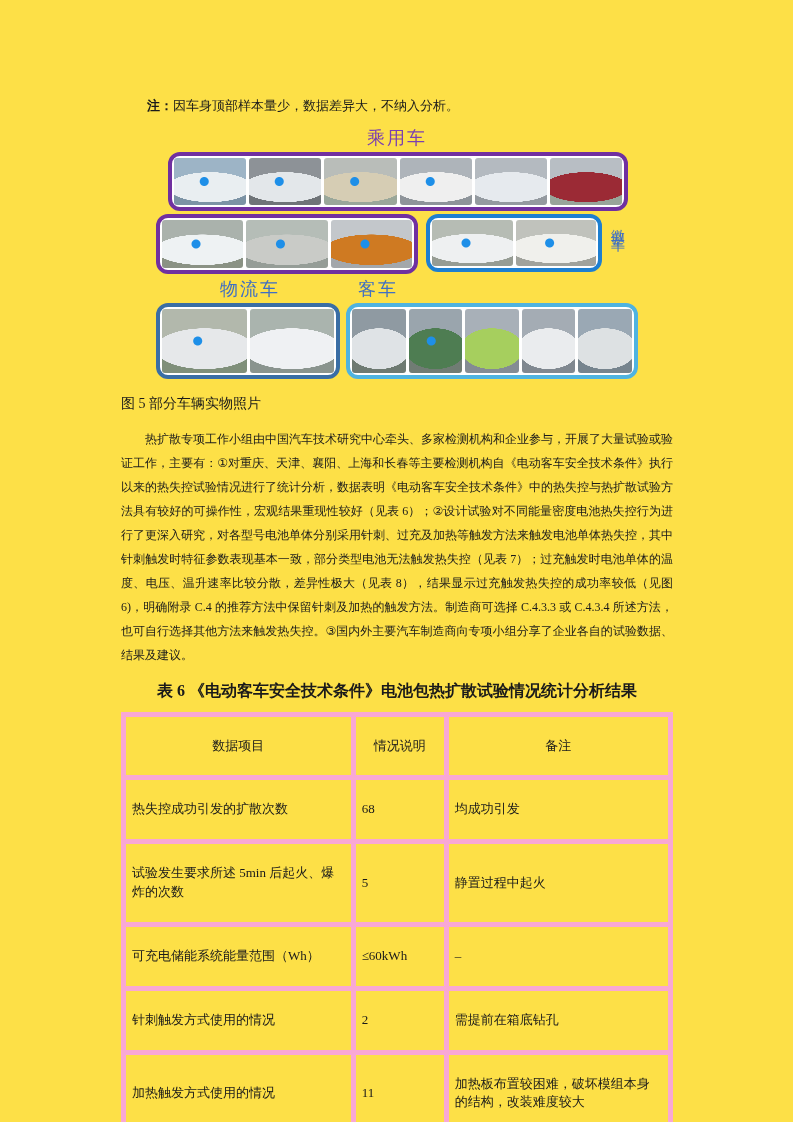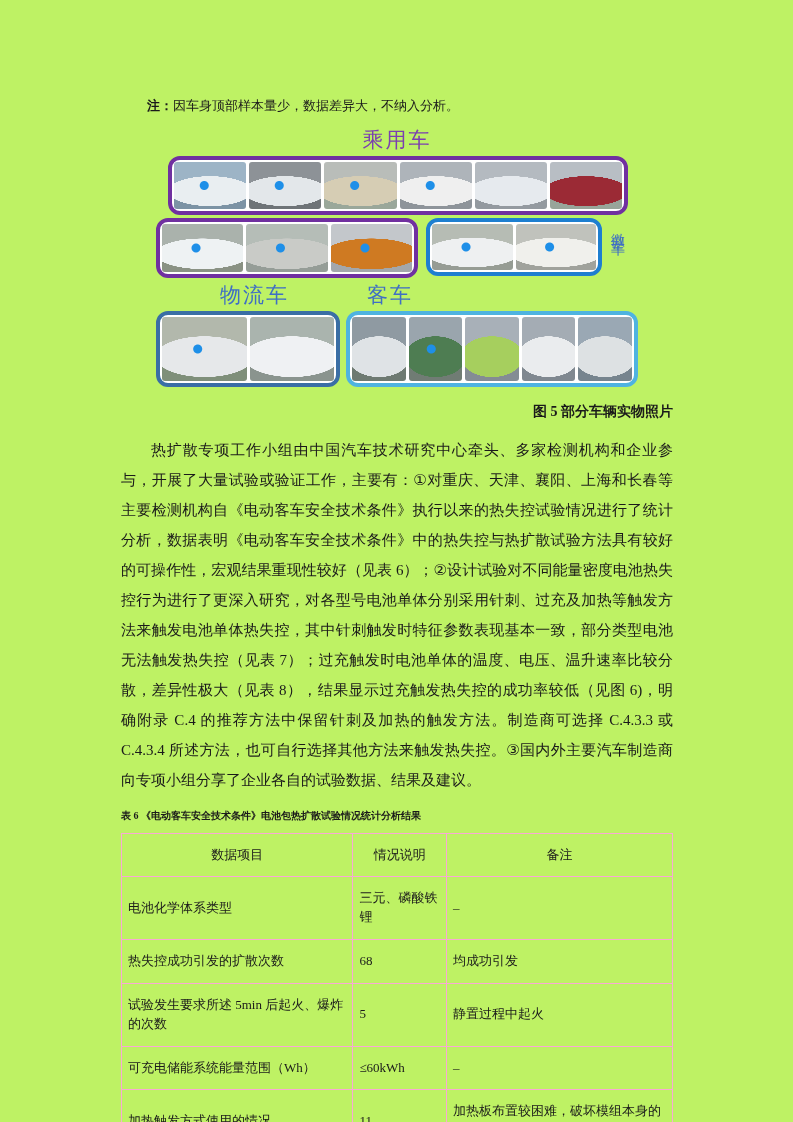--- a/index.html
+++ b/index.html
@@ -1,32 +1,32 @@
 <!DOCTYPE html>
 <html lang="zh" style="--passenger-accent: #7030a0; --passenger-label: #7b3fb0; --blue-label: #3f6fc4; --micro-border: #1e7fd0; --van-border: #3a6ea5; --bus-border: #4fb3e0;"><head>
 <meta charset="utf-8">
 <style>
   html,body { margin:0; padding:0; background:#888; }
   .page {
     position: relative;
     width: 793px; height: 1122px;
     margin: 0 auto;
-    background: #bef264;
+    background: #fde047;
     box-sizing: border-box;
     padding: 96px 120px 0 121px;
     font-family: "Liberation Serif", "DejaVu Serif", "DejaVu Sans", serif;
     color: #1a1a1a;
     overflow: hidden;
   }
   .note { margin: 0 0 10px 0; font-size: 13px; line-height: 1.5; text-indent: 2em; }
   .note b { font-weight: bold; }
 
   
   .figure { width: 482px; margin: 10px auto 0; }
-  .fig-label { color: var(--blue-label); font-size: 21px; letter-spacing: 2px; }
+  .fig-label { color: var(--blue-label); font-size: 18px; letter-spacing: 2px; }
   .fig-label.top { display:block; text-align:center; color: var(--passenger-label); margin-bottom: 2px; }
   .box {
     box-sizing: border-box;
     border: 4px solid var(--passenger-accent);
     border-radius: 12px;
     padding: 2px; gap: 3px;
     display: flex; align-items: stretch;
     background: #fff; overflow: hidden;
   }
   .photo { flex: 1; border-radius: 3px; }
@@ -38,34 +38,34 @@
     writing-mode: vertical-rl; letter-spacing: 4px;
     font-size: 14px; line-height: 1.1; margin-top: 4px; color: var(--blue-label);
   }
   .mid-labels { display:flex; margin: 3px 0 2px 0; text-align: right; }
   .mid-labels .lbl-logistics { margin-left: 64px; }
   .mid-labels .lbl-bus { margin-left: 78px; }
   .row3 { display:flex; gap: 6px; }
   .box.blue-van { width: 184px; height: 76px; border-color: var(--van-border); }
   .box.blue-bus { width: 292px; height: 76px; border-color: var(--bus-border); }
 
-  .caption { margin: 16px 0 0 0; text-align:right; font-weight: bold; font-size: 14px; }
+  .caption { margin: 16px 0 0 0; text-align:left; font-weight: normal; font-size: 14px; }
 
   .body-text {
     margin: 14px 0 3px 0;
-    font-size: 15px; line-height: 2.0;
+    font-size: 12px; line-height: 2.0;
     text-align: justify; text-indent: 2em;
   }
 
-  .table-title { margin: 14px 0 10px 0; text-align:left; font-weight:bold; font-size: 10px; }
+  .table-title { margin: 14px 0 10px 0; text-align:center; font-weight:bold; font-size: 16px; }
 
   table.data { width: 100%; border-collapse: collapse; font-size: 13px; table-layout: fixed; }
   table.data th, table.data td {
-    border: 1px solid #f9a8d4;
-    padding: 12px 6px;
+    border: 5px solid #f9a8d4;
+    padding: 20px 6px;
     line-height: 1.45;
     vertical-align: middle;
     word-break: break-all;
   }
   table.data th { font-weight: normal; text-align: center; }
   table.data td { text-align: left; }
 </style>
 </head>
 <body>
 
@@ -132,40 +132,40 @@
     </colgroup>
     <thead>
       <tr>
         <th>数据项目</th>
         <th>情况说明</th>
         <th>备注</th>
       </tr>
     </thead>
     <tbody id="table-body">
         <tr>
-          <td>电池化学体系类型</td>
-          <td>三元、磷酸铁锂</td>
-          <td>–</td>
-        </tr>
-        <tr>
           <td>热失控成功引发的扩散次数</td>
           <td>68</td>
           <td>均成功引发</td>
         </tr>
         <tr>
           <td>试验发生要求所述 5min 后起火、爆炸的次数</td>
           <td>5</td>
           <td>静置过程中起火</td>
         </tr>
         <tr>
           <td>可充电储能系统能量范围（Wh）</td>
           <td>≤60kWh</td>
           <td>–</td>
         </tr>
         <tr>
+          <td>针刺触发方式使用的情况</td>
+          <td>2</td>
+          <td>需提前在箱底钻孔</td>
+        </tr>
+        <tr>
           <td>加热触发方式使用的情况</td>
           <td>11</td>
           <td>加热板布置较困难，破坏模组本身的结构，改装难度较大</td>
         </tr>
       </tbody>
   </table>
 
 </div>
 
 </body></html>

